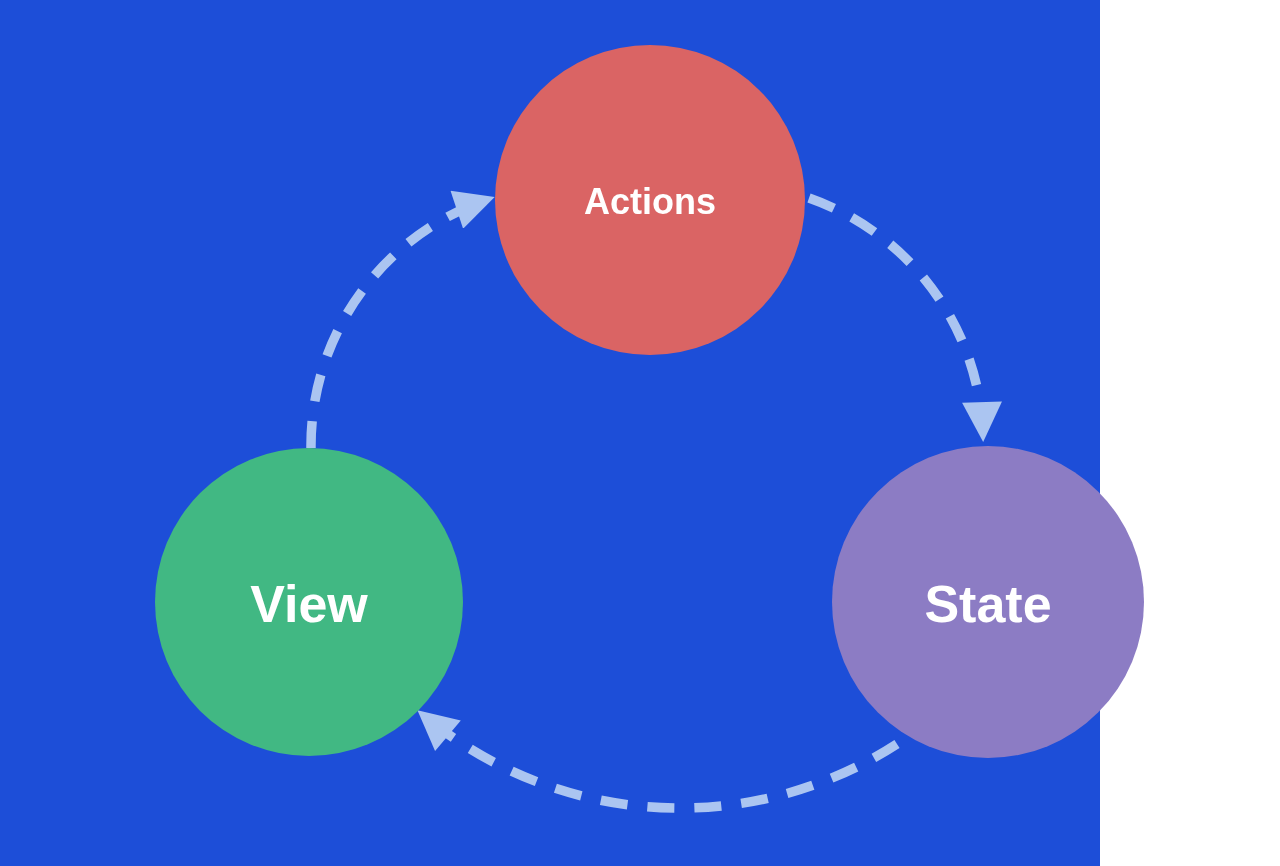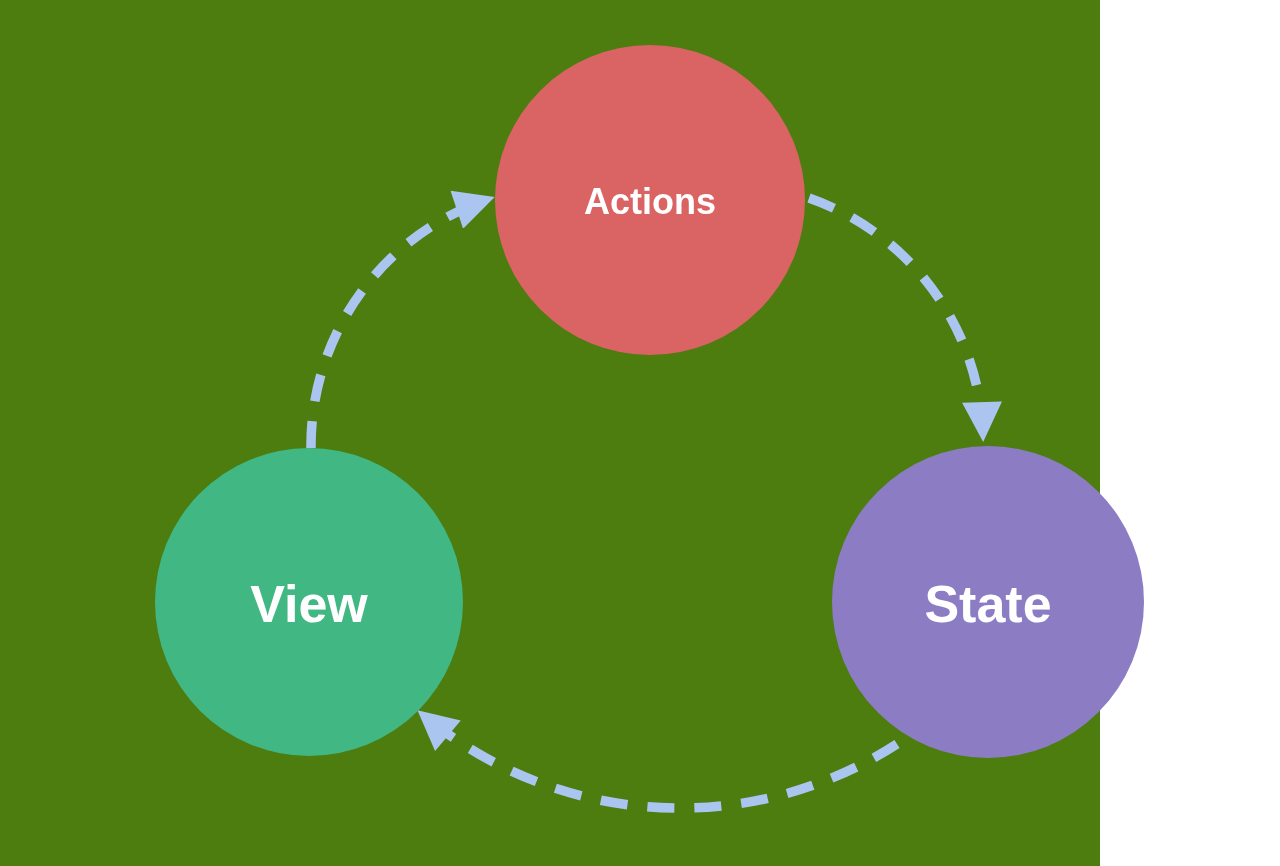--- a/index.html
+++ b/index.html
@@ -8,21 +8,21 @@
     background: #ffffff;
     width: 1280px;
     height: 866px;
     overflow: hidden;
     font-family: "Liberation Sans", sans-serif;
   }
   .canvas {
     position: relative;
     width: 1100px;
     height: 866px;
-    background: #4d7c0f;
+    background: #1d4ed8;
   }
   svg { display: block; }
   .edge {
     fill: none;
     stroke-width: 9.5;
     stroke-dasharray: 27 20;
     stroke-linecap: butt;
   }
   .node-label {
     font-family: "Liberation Sans", sans-serif;

